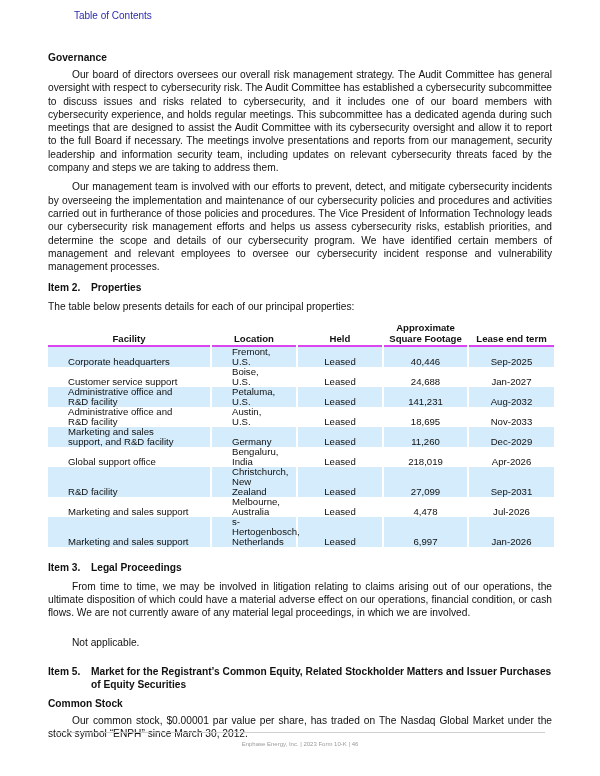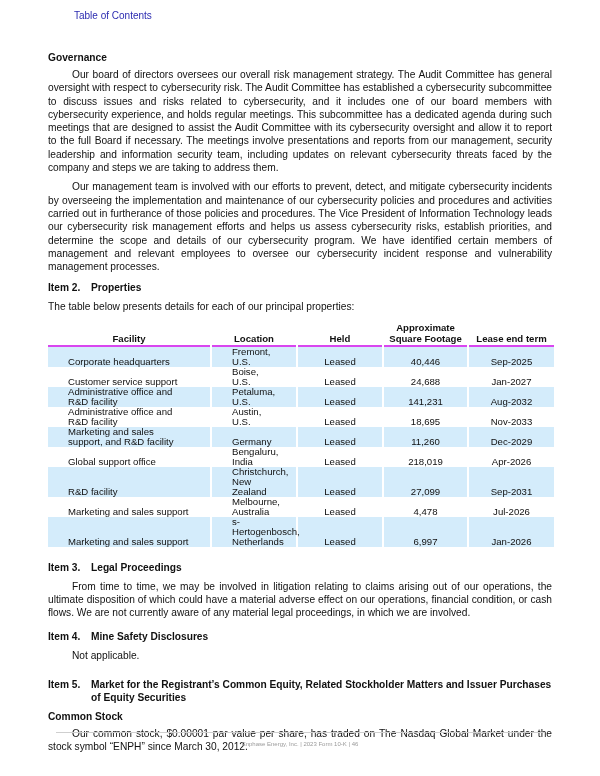--- a/index.html
+++ b/index.html
@@ -151,24 +151,20 @@
 
   <div style="height:14px"></div>
   <div class="item-head">
     <span class="num">Item 3.</span>
     <span class="title">Legal Proceedings</span>
   </div>
   <div class="gap6"></div>
   <p class="para">From time to time, we may be involved in litigation relating to claims arising out of our operations, the ultimate disposition of which could have a material adverse effect on our operations, financial condition, or cash flows. We are not currently aware of any material legal proceedings, in which we are involved.</p>
   <div class="gap10"></div>
 
-  <div class="item-head">
-    <span class="num">Item 4.</span>
-    <span class="title">Mine Safety Disclosures</span>
-  </div>
   <div class="gap6"></div>
   <p class="para">Not applicable.</p>
   <div class="gap6"></div>
 
   <div class="gap10"></div>
 
   <div class="item-head">
     <span class="num">Item 5.</span>
     <span class="title">Market for the Registrant’s Common Equity, Related Stockholder Matters and Issuer Purchases of Equity Securities</span>
   </div>

